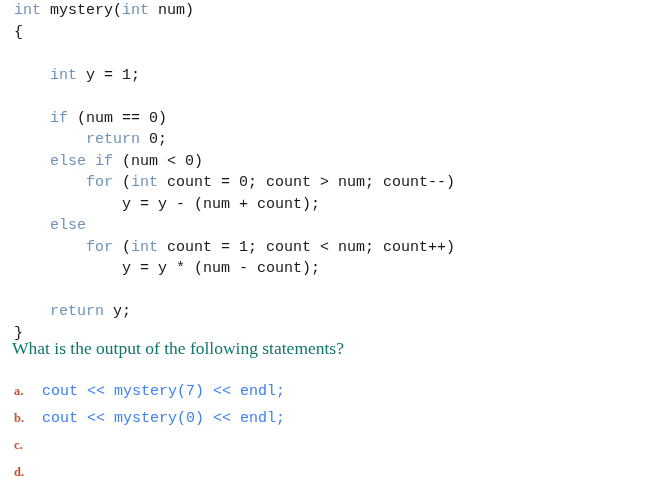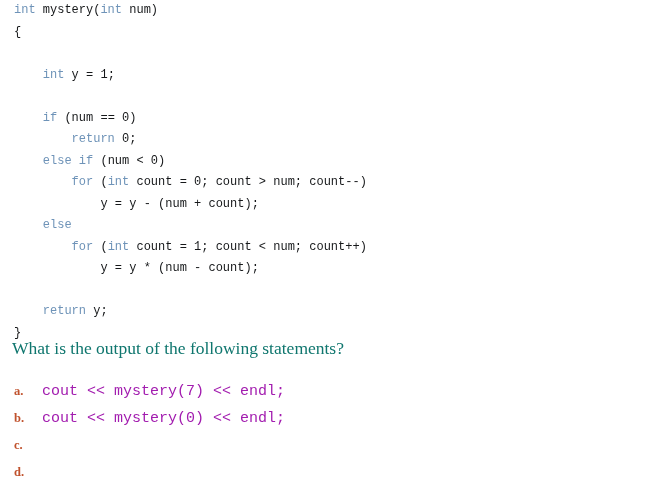--- a/index.html
+++ b/index.html
@@ -23,21 +23,21 @@
     background: #ffffff;
   }
 
   
   .code-listing {
     position: absolute;
     left: 0px;
     top: 0px;
     width: 564px;
     font-family: "Liberation Mono", "DejaVu Sans Mono", monospace;
-    font-size: 12px;
+    font-size: 15px;
     line-height: 21.5px;
     white-space: pre;
     color: #16181a;
     letter-spacing: 0px;
   }
   .code-line {
     height: 21.5px;
     white-space: pre;
     padding-left: 14px;
   }
@@ -85,21 +85,21 @@
     font-size: 12.5px;
     color: #c0522d;
     white-space: pre;
   }
   .option-code {
     position: absolute;
     left: 42px;
     top: 0;
     font-family: "Liberation Mono", "DejaVu Sans Mono", monospace;
     font-size: 15px;
-    color: #a21caf;
+    color: #3b82f6;
     white-space: pre;
   }
 </style>
 </head>
 <body>
 
 <div id="page">
 
   <div class="code-listing"><div class="code-line"><span class="kw">int</span><span class="pl"> mystery(</span><span class="kw">int</span><span class="pl"> num)</span></div><div class="code-line"><span class="pl">{</span></div><div class="code-line blank">&nbsp;</div><div class="code-line">    <span class="kw">int</span><span class="pl"> y = 1;</span></div><div class="code-line blank">&nbsp;</div><div class="code-line">    <span class="kw">if</span><span class="pl"> (num == 0)</span></div><div class="code-line">        <span class="kw">return</span><span class="pl"> 0;</span></div><div class="code-line">    <span class="kw">else if</span><span class="pl"> (num &lt; 0)</span></div><div class="code-line">        <span class="kw">for</span><span class="pl"> (</span><span class="kw">int</span><span class="pl"> count = 0; count &gt; num; count--)</span></div><div class="code-line">            <span class="pl">y = y - (num + count);</span></div><div class="code-line">    <span class="kw">else</span></div><div class="code-line">        <span class="kw">for</span><span class="pl"> (</span><span class="kw">int</span><span class="pl"> count = 1; count &lt; num; count++)</span></div><div class="code-line">            <span class="pl">y = y * (num - count);</span></div><div class="code-line blank">&nbsp;</div><div class="code-line">    <span class="kw">return</span><span class="pl"> y;</span></div><div class="code-line"><span class="pl">}</span></div></div>
 

